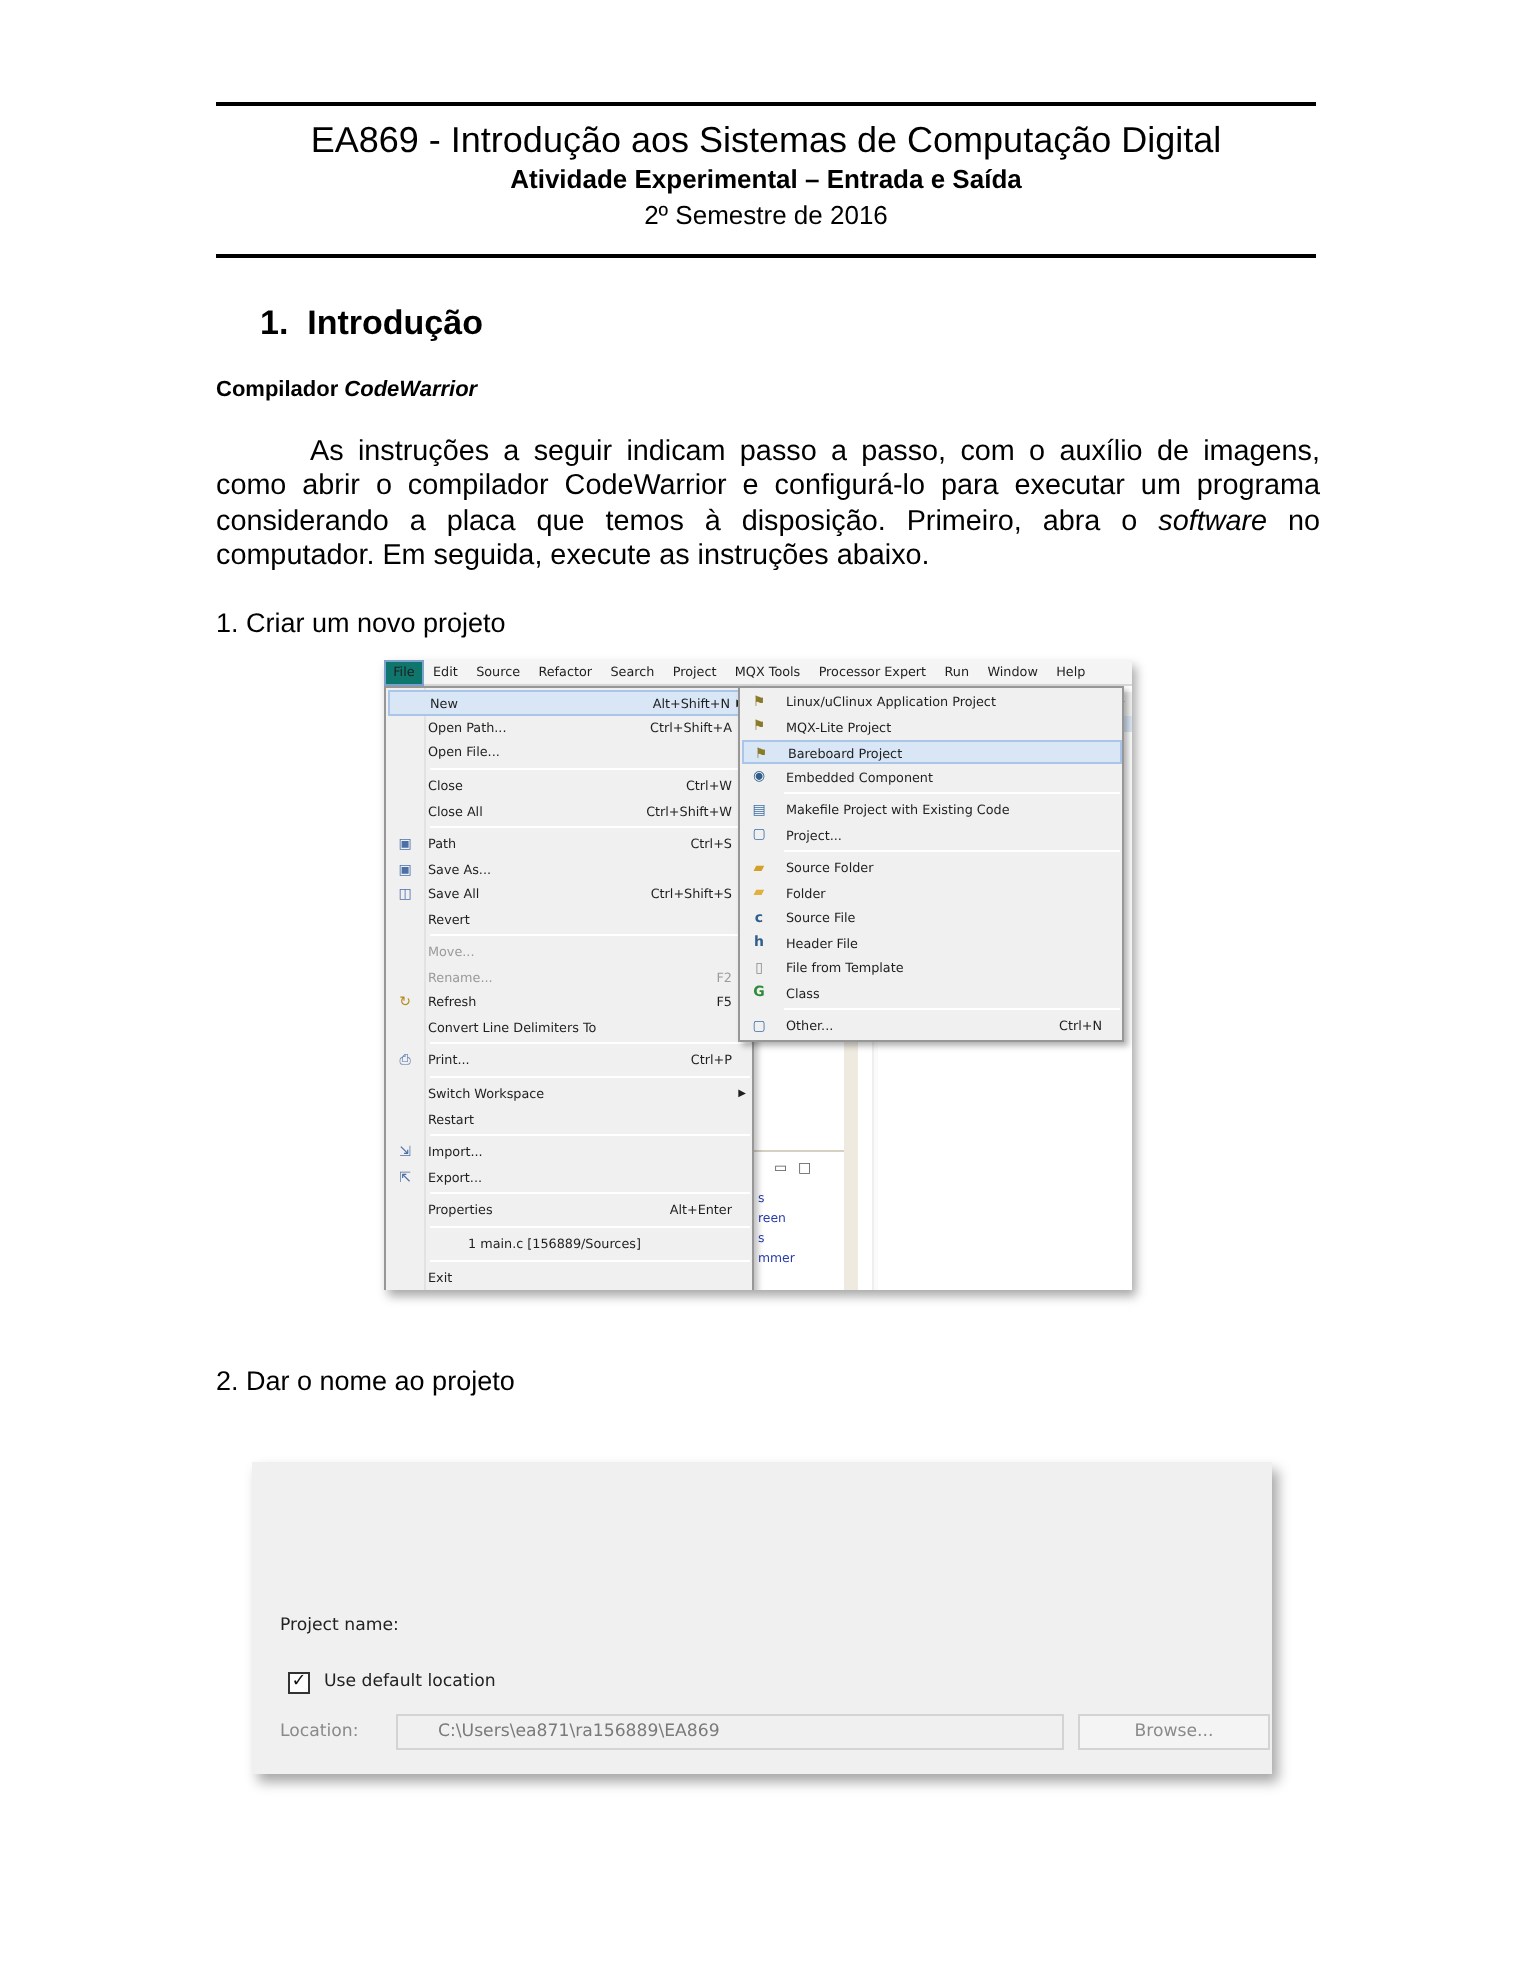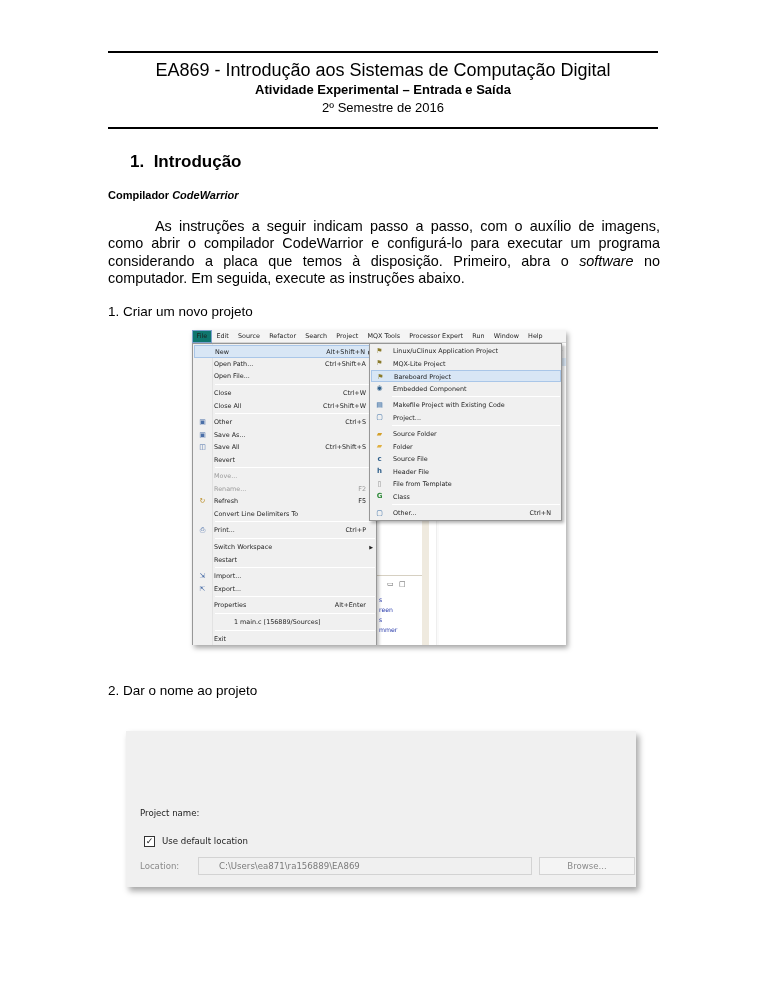--- a/index.html
+++ b/index.html
@@ -133,21 +133,21 @@
         <span class="lbl">Close</span>
         <span class="sc">Ctrl+W</span>
       </div>
     <div class="m-item" style="top:55.5px;">
         <span class="lbl">Close All</span>
         <span class="sc">Ctrl+Shift+W</span>
       </div>
     <div class="m-sep" style="top:69px;"></div>
     <div class="m-item" style="top:72px;">
         <span class="ico">▣</span>
-        <span class="lbl">Other</span>
+        <span class="lbl">Path</span>
         <span class="sc">Ctrl+S</span>
       </div>
     <div class="m-item" style="top:84.5px;">
         <span class="ico">▣</span>
         <span class="lbl">Save As...</span>
       </div>
     <div class="m-item" style="top:97px;">
         <span class="ico">◫</span>
         <span class="lbl">Save All</span>
         <span class="sc">Ctrl+Shift+S</span>

